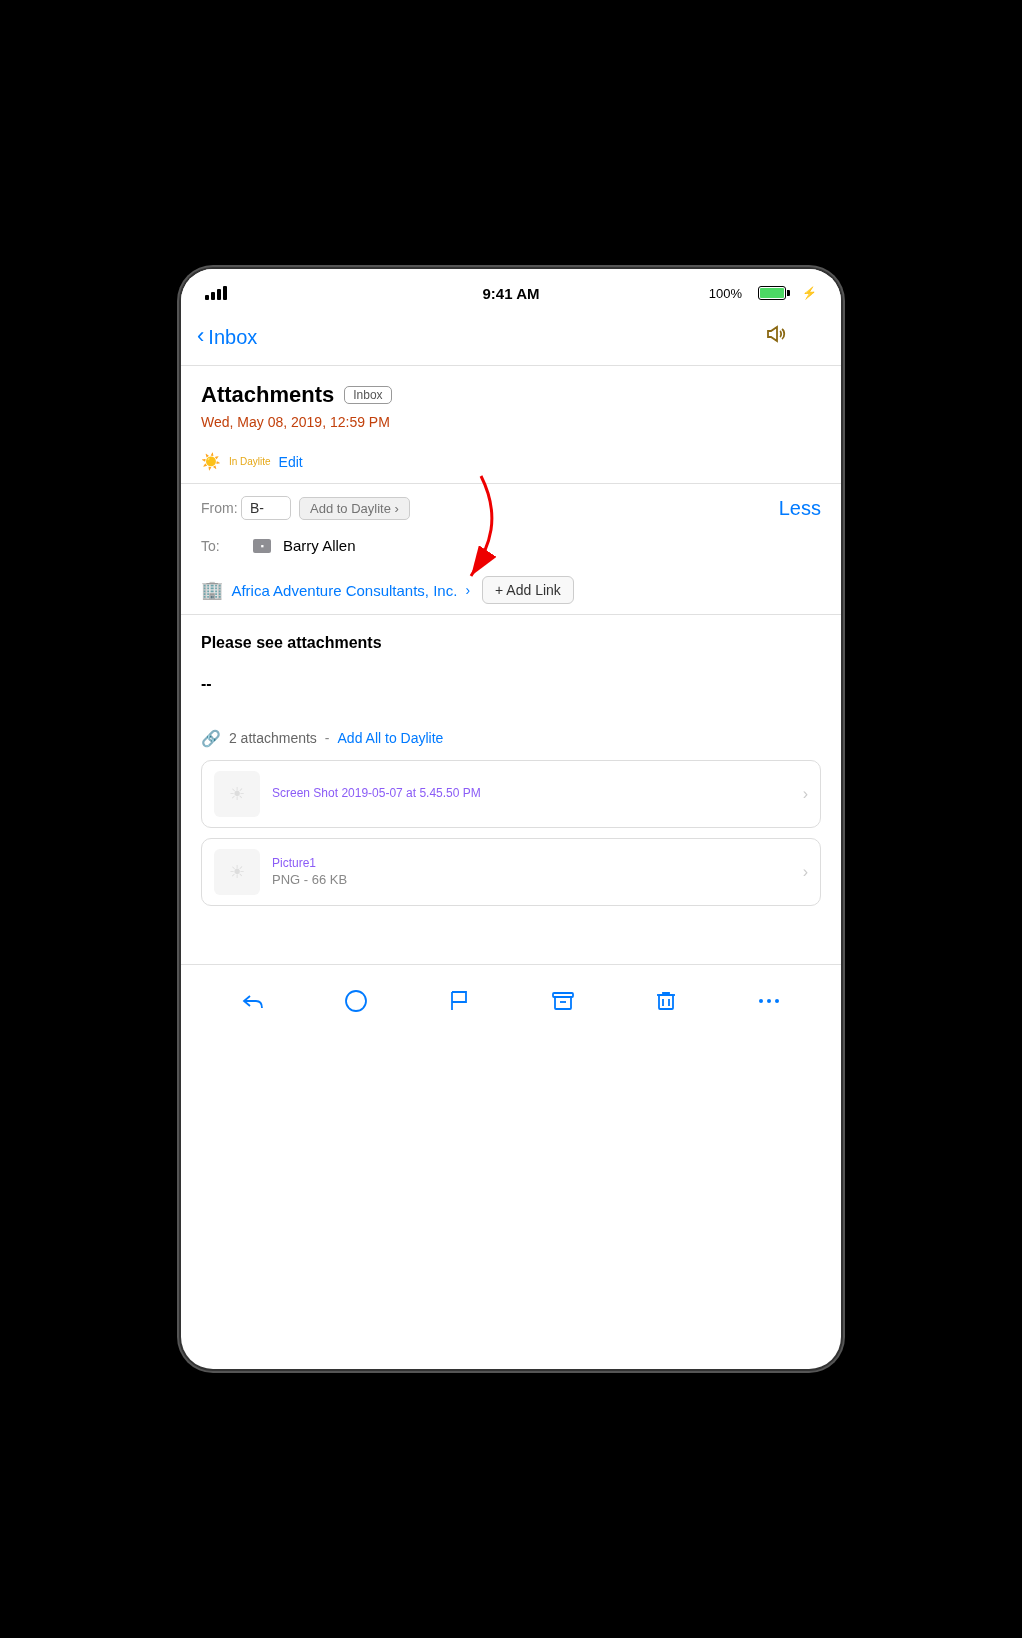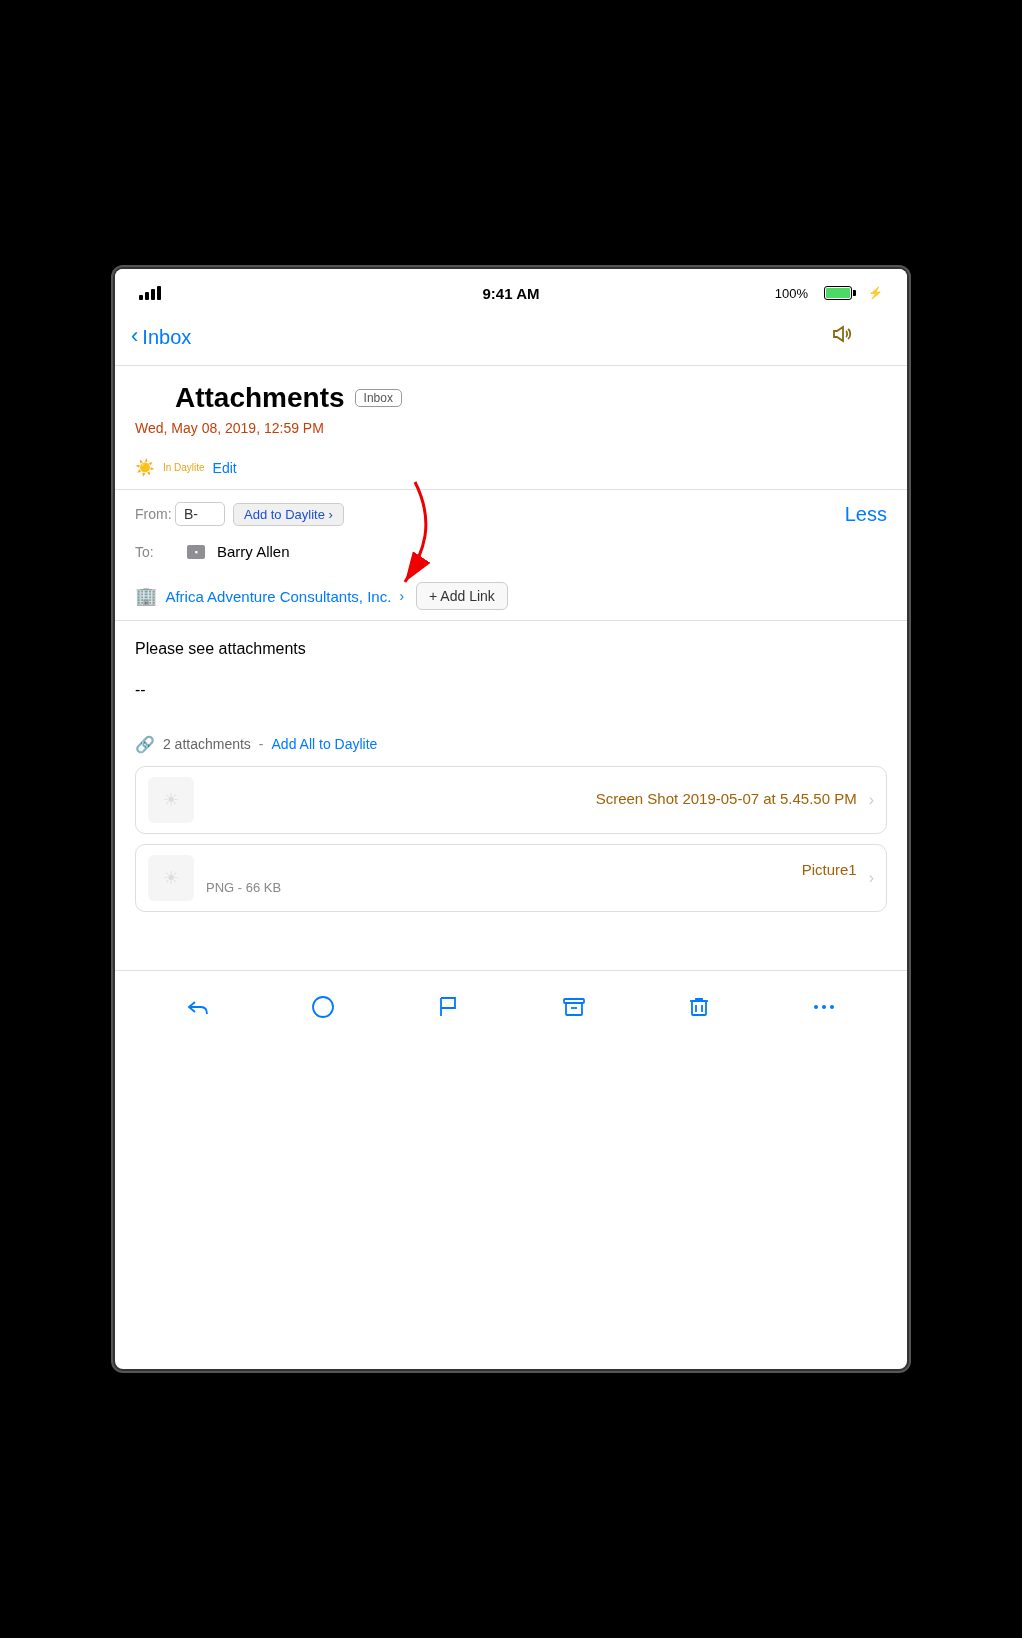--- a/index.html
+++ b/index.html
@@ -7,24 +7,24 @@
     body {
       background: #000;
       display: flex;
       justify-content: center;
       align-items: center;
       min-height: 100vh;
       font-family: -apple-system, 'Helvetica Neue', Arial, sans-serif;
     }
 
     .device-frame {
-      width: 792px;
+      width: 660px;
       min-height: 1100px;
       background: #fff;
-      border-radius: 8px;
+      border-radius: 32px;
       overflow: hidden;
       position: relative;
       box-shadow: 0 0 0 2px #333, 0 0 0 4px #555;
     }
 
     
     .status-bar {
       background: #fff;
       padding: 12px 24px 8px;
       display: flex;
@@ -162,24 +162,23 @@
     }
 
     .email-subject-row {
       display: flex;
       align-items: center;
       gap: 10px;
       margin-bottom: 6px;
     }
 
     .email-subject {
-      font-size: 28px;
+      font-size: 22px;
       font-weight: 700;
       color: #000;
-      margin-left: 40px;
     }
 
     .inbox-badge {
       border: 1px solid #999;
       border-radius: 5px;
       padding: 1px 8px;
       font-size: 12px;
       color: #555;
       font-weight: 400;
     }
@@ -251,21 +250,21 @@
       font-size: 14px;
       color: #333;
       min-width: 50px;
     }
 
     .add-to-daylite-btn {
       border: 1px solid #ccc;
       border-radius: 5px;
       padding: 3px 10px;
       font-size: 13px;
-      color: #1d4ed8;
+      color: #737373;
       background: #f0f0f0;
       cursor: pointer;
       display: flex;
       align-items: flex-start;
       gap: 4px;
     }
 
     .less-link {
       font-size: 20px;
       color: #007aff;
@@ -336,20 +335,21 @@
       color: #333;
       background: #f8f8f8;
       cursor: pointer;
       white-space: nowrap;
     }
 
     
     .email-body {
       padding: 16px 20px;
       background: #fff;
+      font-weight: bold;
     }
 
     .email-body-text {
       font-size: 16px;
       color: #000;
       line-height: 1.5;
     }
 
     .signature {
       margin-top: 16px;
@@ -409,24 +409,23 @@
       color: #ccc;
       font-size: 18px;
       flex-shrink: 0;
     }
 
     .attachment-info {
       flex: 1;
     }
 
     .attachment-name {
-      font-size: 15px;
-      color: #a16207;
+      font-size: 12px;
+      color: #8b5cf6;
       margin-bottom: 2px;
-      text-align: right;
     }
 
     .attachment-meta {
       font-size: 13px;
       color: #888;
     }
 
     .attachment-chevron {
       color: #ccc;
       font-size: 16px;

